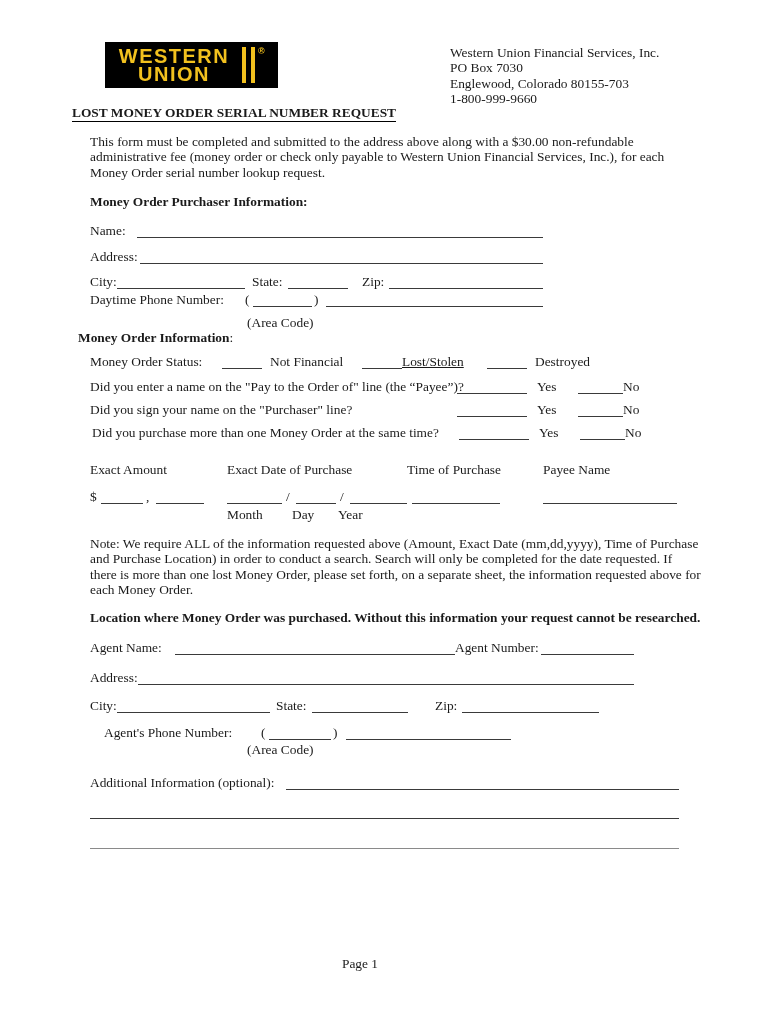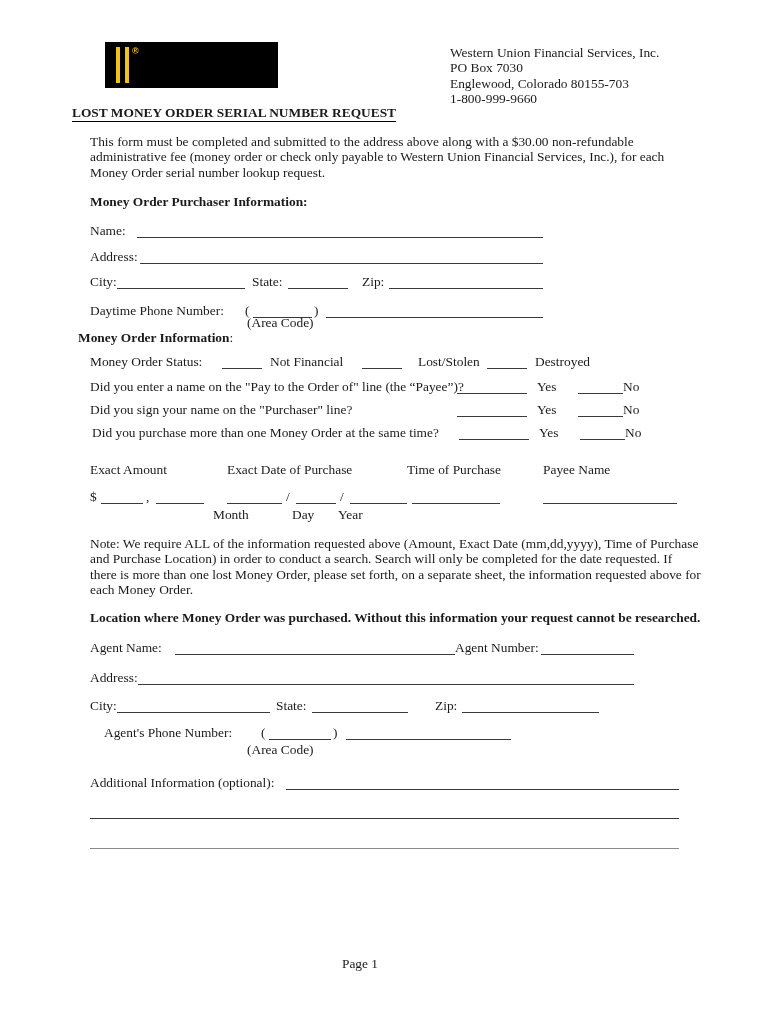--- a/index.html
+++ b/index.html
@@ -31,20 +31,24 @@
   .title span{display:inline-block; border-bottom:1.6px solid #000; padding-bottom:1px; white-space:nowrap;}
   .footer{position:absolute; top:956px; left:90px; width:540px; text-align:center;}
 </style>
 </head>
 <body>
 
 <div class="page">
 
   <div class="logo">
     <div class="logo-inner">
+      <div class="logo-text">
+        <div class="lt">WESTERN</div>
+        <div class="lt">UNION</div>
+      </div>
       <div class="bar"></div>
       <div class="bar"></div>
       <div class="reg">®</div>
     </div>
   </div>
 
   <div class="company">
     <div>Western Union Financial Services, Inc.</div>
     <div>PO Box 7030</div>
     <div>Englewood, Colorado 80155-703</div>
@@ -69,37 +73,37 @@
 
   <div class="row" style="left:90px; top:274px; width:453px;">
     <span class="lbl" style="left:0;">City:</span>
     <span class="fl" style="left:27px; width:128px;"></span>
     <span class="lbl" style="left:162px;">State:</span>
     <span class="fl" style="left:198px; width:60px;"></span>
     <span class="lbl" style="left:272px;">Zip:</span>
     <span class="fl" style="left:299px; right:0;"></span>
   </div>
 
-  <div class="row" style="left:90px; top:303px; width:453px;">
+  <div class="row" style="left:90px; top:292px; width:453px;">
     <span class="lbl" style="left:0;">Daytime Phone Number:</span>
     <span class="lbl" style="left:155px;">(</span>
     <span class="fl" style="left:163px; width:59px;"></span>
     <span class="lbl" style="left:224px;">)</span>
     <span class="fl" style="left:236px; right:0;"></span>
   </div>
   <div class="abs" style="left:247px; top:315px;">(Area Code)</div>
 
   <div class="abs" style="left:78px; top:330px;"><span class="b">Money Order Information</span><span>:</span></div>
 
   <div class="row" style="left:90px; top:354px; width:540px;">
     <span class="lbl" style="left:0;">Money Order Status:</span>
     <span class="fl" style="left:132px; width:40px;"></span>
     <span class="lbl" style="left:180px;">Not Financial</span>
     <span class="fl" style="left:272px; width:40px;"></span>
-    <span class="lbl" style="left:328px;">Lost/Stolen</span>
+    <span class="lbl" style="left:312px;text-decoration:underline;">Lost/Stolen</span>
     <span class="fl" style="left:397px; width:40px;"></span>
     <span class="lbl" style="left:445px;">Destroyed</span>
   </div>
 
   <div class="row" style="left:90px; top:379px; width:548px;">
     <span class="lbl" style="left:0;">Did you enter a name on the "Pay to the Order of" line (the “Payee”)?</span>
     <span class="fl" style="left:367px; width:70px;"></span>
     <span class="lbl" style="left:447px;">Yes</span>
     <span class="fl" style="left:488px; width:45px;"></span>
     <span class="lbl" style="left:533px;">No</span>
@@ -136,21 +140,21 @@
     <span class="fl" style="left:137px; width:55px;"></span>
     <span class="lbl" style="left:196px;">/</span>
     <span class="fl" style="left:206px; width:40px;"></span>
     <span class="lbl" style="left:250px;">/</span>
     <span class="fl" style="left:260px; width:57px;"></span>
     <span class="fl" style="left:322px; width:88px;"></span>
     <span class="fl" style="left:453px; width:134px;"></span>
   </div>
 
   <div class="row" style="left:90px; top:507px; width:612px;">
-    <span class="lbl" style="left:123px;">Month</span>
+    <span class="lbl" style="left:137px;">Month</span>
     <span class="lbl" style="left:202px;">Day</span>
     <span class="lbl" style="left:248px;">Year</span>
   </div>
 
   <div class="abs para" style="left:90px; top:536px;">Note: We require ALL of the information requested above (Amount, Exact Date (mm,dd,yyyy), Time of Purchase and Purchase Location) in order to conduct a search.  Search will only be completed for the date requested.  If there is more than one lost Money Order, please set forth, on a separate sheet,  the information requested above for each Money Order.</div>
 
   <div class="abs b nowrap" style="left:90px; top:610px;">Location where Money Order was purchased.  Without this information your request cannot be researched.</div>
 
   <div class="row" style="left:90px; top:640px; width:544px;">
     <span class="lbl" style="left:0;">Agent Name:</span>

